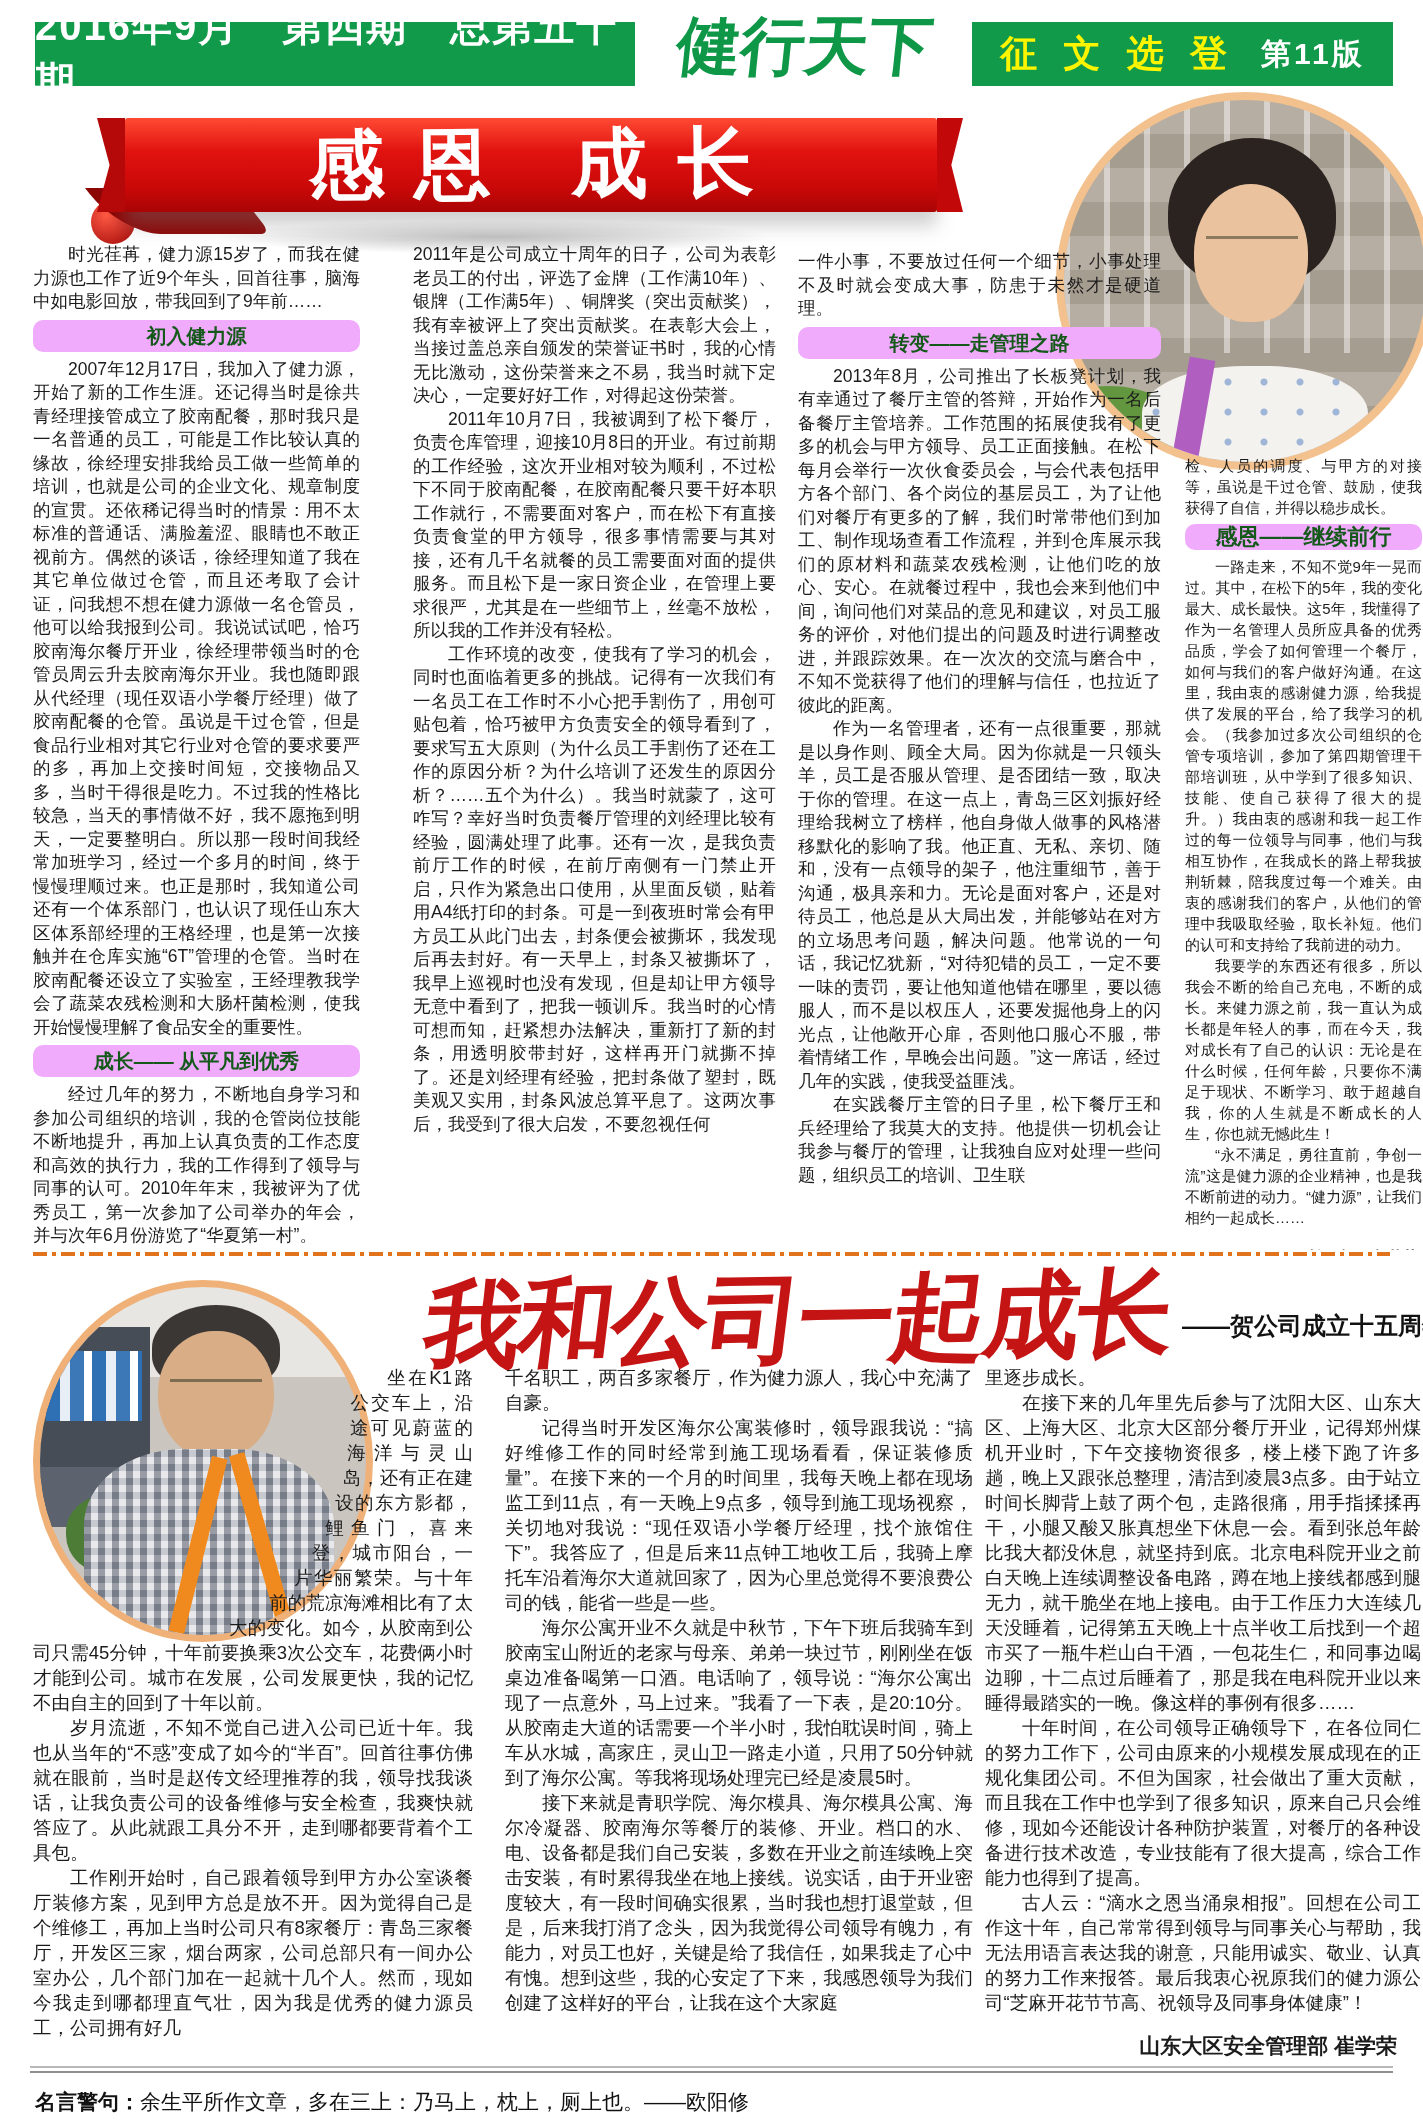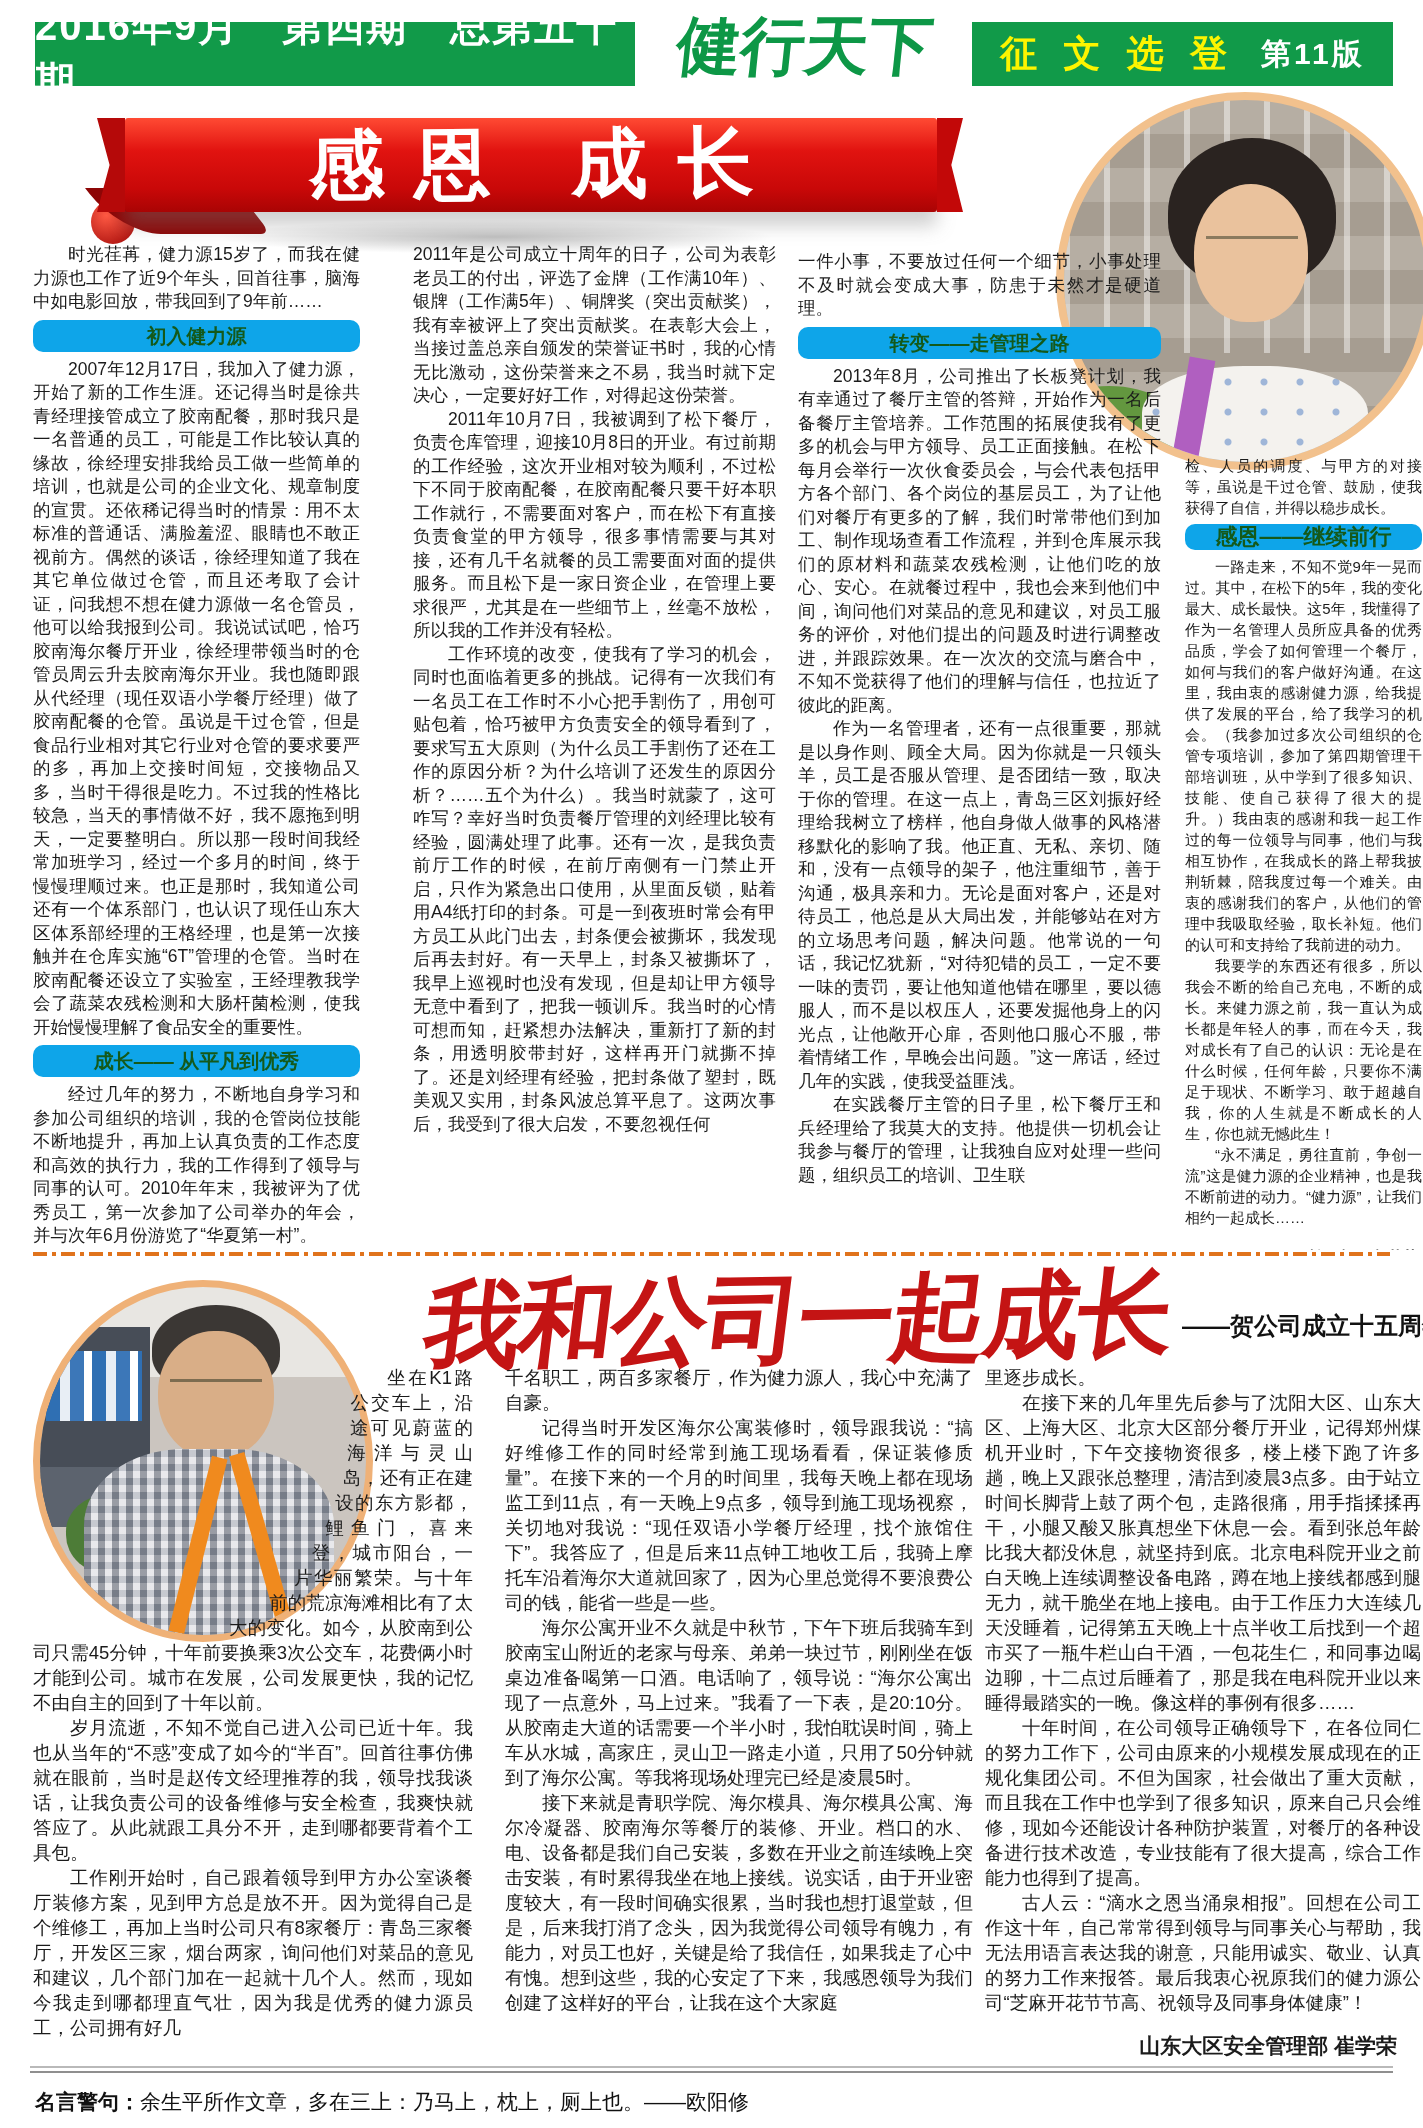--- a/index.html
+++ b/index.html
@@ -67,21 +67,21 @@
   .a1c1{left:33px;top:243px;width:327px;height:1007px;}
   .a1c2{left:413px;top:243px;width:363px;height:1007px;}
   .a1c3{left:798px;top:250px;width:363px;height:1000px;}
   .a1c4{left:1185px;top:455px;width:237px;height:795px;font-size:15px;line-height:21px;}
   .a2c{font-size:18.5px;line-height:25px;}
   .a2c1{left:33px;top:1365px;width:440px;height:696px;}
   .a2c2{left:505px;top:1365px;width:468px;height:696px;}
   .a2c3{left:985px;top:1365px;width:436px;height:696px;}
   .para{margin:0;text-indent:2em;}
   .para.noindent{text-indent:0;}
-  .sec-heading{background:#0ea5e9;color:#14591a;font-weight:bold;font-size:20px;height:32px;line-height:32px;
+  .sec-heading{background:#f0abfc;color:#14591a;font-weight:bold;font-size:20px;height:32px;line-height:32px;
       text-align:center;border-radius:10px;margin:6px 0;}
   .a1c4 .sec-heading{font-size:22px;height:26px;line-height:26px;}
   .signature{font-weight:bold;text-align:right;margin-top:18px;padding-right:4px;}
   .a2c3 .signature{font-size:21px;padding-right:24px;}
   
   .photo-spacer{float:left;width:332px;height:266px;shape-outside:ellipse(178px 230px at 42% 12%);}
   
   .article-divider{left:33px;top:1252px;width:1357px;height:4px;
       background:repeating-linear-gradient(90deg,#e0731c 0 14px,transparent 14px 19px,#e0731c 19px 23px,transparent 23px 28px);}
   .a2-title{left:425px;top:1256px;width:770px;height:150px;color:#c41414;font-size:96px;font-weight:bold;
@@ -166,21 +166,21 @@
   <div class="pm-glasses"></div>
   <div class="pm-shirt"></div>
   <div class="pm-lanyard"></div>
   <div class="pm-lanyard2"></div>
 </div>
 
 <div class="col a2c a2c1">
   <div class="photo-spacer"></div>
 <p class="para">坐在K1路公交车上，沿途可见蔚蓝的海洋与灵山岛，还有正在建设的东方影都，鲤鱼门，喜来登，城市阳台，一片华丽繁荣。与十年前的荒凉海滩相比有了太大的变化。如今，从胶南到公司只需45分钟，十年前要换乘3次公交车，花费俩小时才能到公司。城市在发展，公司发展更快，我的记忆不由自主的回到了十年以前。</p>
     <p class="para">岁月流逝，不知不觉自己进入公司已近十年。我也从当年的“不惑”变成了如今的“半百”。回首往事仿佛就在眼前，当时是赵传文经理推荐的我，领导找我谈话，让我负责公司的设备维修与安全检查，我爽快就答应了。从此就跟工具分不开，走到哪都要背着个工具包。</p>
-    <p class="para">工作刚开始时，自己跟着领导到甲方办公室谈餐厅装修方案，见到甲方总是放不开。因为觉得自己是个维修工，再加上当时公司只有8家餐厅：青岛三家餐厅，开发区三家，烟台两家，询问他们对菜品的意见和建议，几个部门加在一起就十几个人。然而，现如今我走到哪都理直气壮，因为我是优秀的健力源员工，公司拥有好几</p>
+    <p class="para">工作刚开始时，自己跟着领导到甲方办公室谈餐厅装修方案，见到甲方总是放不开。因为觉得自己是个维修工，再加上当时公司只有8家餐厅：青岛三家餐厅，开发区三家，烟台两家，公司总部只有一间办公室办公，几个部门加在一起就十几个人。然而，现如今我走到哪都理直气壮，因为我是优秀的健力源员工，公司拥有好几</p>
   </div>
 <div class="col a2c a2c2">
     <p class="para noindent">千名职工，两百多家餐厅，作为健力源人，我心中充满了自豪。</p>
     <p class="para">记得当时开发区海尔公寓装修时，领导跟我说：“搞好维修工作的同时经常到施工现场看看，保证装修质量”。在接下来的一个月的时间里，我每天晚上都在现场监工到11点，有一天晚上9点多，领导到施工现场视察，关切地对我说：“现任双语小学餐厅经理，找个旅馆住下”。我答应了，但是后来11点钟工地收工后，我骑上摩托车沿着海尔大道就回家了，因为心里总觉得不要浪费公司的钱，能省一些是一些。</p>
     <p class="para">海尔公寓开业不久就是中秋节，下午下班后我骑车到胶南宝山附近的老家与母亲、弟弟一块过节，刚刚坐在饭桌边准备喝第一口酒。电话响了，领导说：“海尔公寓出现了一点意外，马上过来。”我看了一下表，是20:10分。从胶南走大道的话需要一个半小时，我怕耽误时间，骑上车从水城，高家庄，灵山卫一路走小道，只用了50分钟就到了海尔公寓。等我将现场处理完已经是凌晨5时。</p>
     <p class="para">接下来就是青职学院、海尔模具、海尔模具公寓、海尔冷凝器、胶南海尔等餐厅的装修、开业。档口的水、电、设备都是我们自己安装，多数在开业之前连续晚上突击安装，有时累得我坐在地上接线。说实话，由于开业密度较大，有一段时间确实很累，当时我也想打退堂鼓，但是，后来我打消了念头，因为我觉得公司领导有魄力，有能力，对员工也好，关键是给了我信任，如果我走了心中有愧。想到这些，我的心安定了下来，我感恩领导为我们创建了这样好的平台，让我在这个大家庭</p>
   </div>
 <div class="col a2c a2c3">
     <p class="para noindent">里逐步成长。</p>
     <p class="para">在接下来的几年里先后参与了沈阳大区、山东大区、上海大区、北京大区部分餐厅开业，记得郑州煤机开业时，下午交接物资很多，楼上楼下跑了许多趟，晚上又跟张总整理，清洁到凌晨3点多。由于站立时间长脚背上鼓了两个包，走路很痛，用手指揉揉再干，小腿又酸又胀真想坐下休息一会。看到张总年龄比我大都没休息，就坚持到底。北京电科院开业之前白天晚上连续调整设备电路，蹲在地上接线都感到腿无力，就干脆坐在地上接电。由于工作压力大连续几天没睡着，记得第五天晚上十点半收工后找到一个超市买了一瓶牛栏山白干酒，一包花生仁，和同事边喝边聊，十二点过后睡着了，那是我在电科院开业以来睡得最踏实的一晚。像这样的事例有很多……</p>

